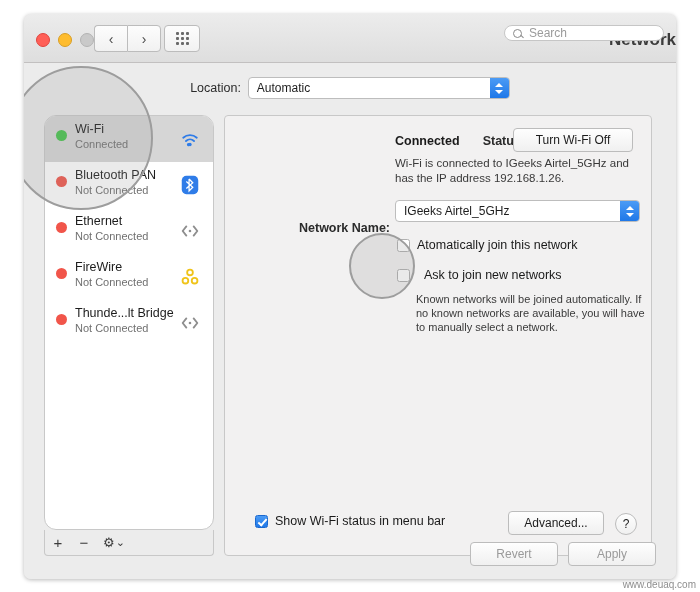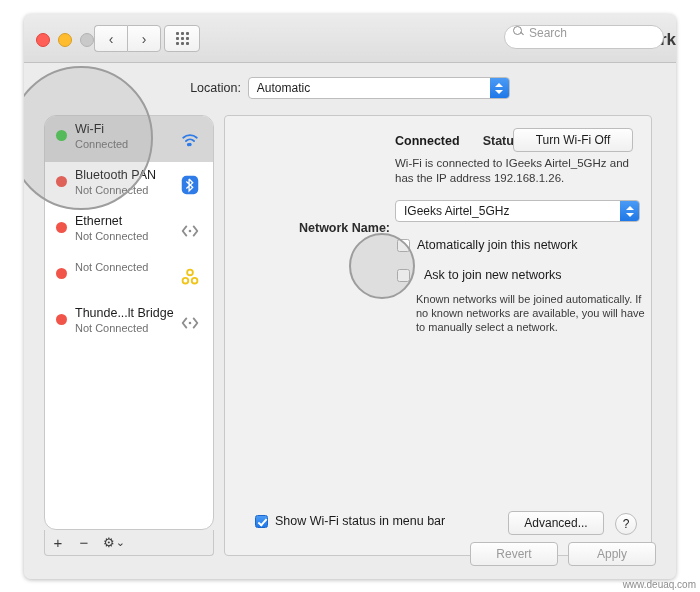--- a/index.html
+++ b/index.html
@@ -39,23 +39,23 @@
     background:linear-gradient(#fdfdfd,#f1f1f1);border:1px solid #bcbcbc;border-radius:4px;
     display:flex;align-items:center;justify-content:center;
   }
   .griddots{display:grid;grid-template-columns:repeat(3,3px);grid-gap:2px;}
   .griddots i{width:3px;height:3px;background:#6a6a6a;display:block;border-radius:1px;}
   .win-title{
     position:absolute;left:0;right:0;top:16px;text-align:right;
     font-size:17px;color:#3c3c3c;font-weight:bold;
   }
   .searchbox{
-    position:absolute;right:12px;top:11px;width:160px;height:24px;
+    position:absolute;right:12px;top:11px;width:160px;height:16px;
     background:#fff;border:1px solid #c6c6c6;border-radius:12px;
-    display:flex;align-items:flex-start;padding:0 8px;box-sizing:border-box;
+    display:flex;align-items:flex-end;padding:0 8px;box-sizing:border-box;
   }
   .searchbox .mag{width:11px;height:11px;position:relative;margin-right:5px;flex:0 0 auto;}
   .searchbox .mag::before{
     content:"";position:absolute;left:0;top:0;width:7px;height:7px;border:1.3px solid #8a8a8a;border-radius:50%;
   }
   .searchbox .mag::after{
     content:"";position:absolute;left:7px;top:7px;width:4px;height:1.3px;background:#8a8a8a;transform:rotate(45deg);
   }
   .searchbox span{font-size:12px;color:#9b9b9b;}
   
@@ -216,20 +216,21 @@
         <div class="nm">Ethernet</div>
         <div class="st">Not Connected</div>
         <svg class="ic" viewBox="0 0 24 24">
           <path d="M8 7l-4 5 4 5M16 7l4 5-4 5" stroke="#8e8e8e" stroke-width="2" fill="none" stroke-linecap="round" stroke-linejoin="round"></path>
           <circle cx="12" cy="12" r="1.4" fill="#8e8e8e"></circle>
         </svg>
       </div>
 
       <div class="svc">
         <span class="led red"></span>
+        <div class="nm">FireWire</div>
         <div class="st">Not Connected</div>
         <svg class="ic" viewBox="0 0 24 24">
           <circle cx="12" cy="7" r="3.1" fill="none" stroke="#f0c419" stroke-width="2"></circle>
           <circle cx="7" cy="16" r="3.1" fill="none" stroke="#f0c419" stroke-width="2"></circle>
           <circle cx="17" cy="16" r="3.1" fill="none" stroke="#f0c419" stroke-width="2"></circle>
         </svg>
       </div>
 
       <div class="svc">
         <span class="led red"></span>

